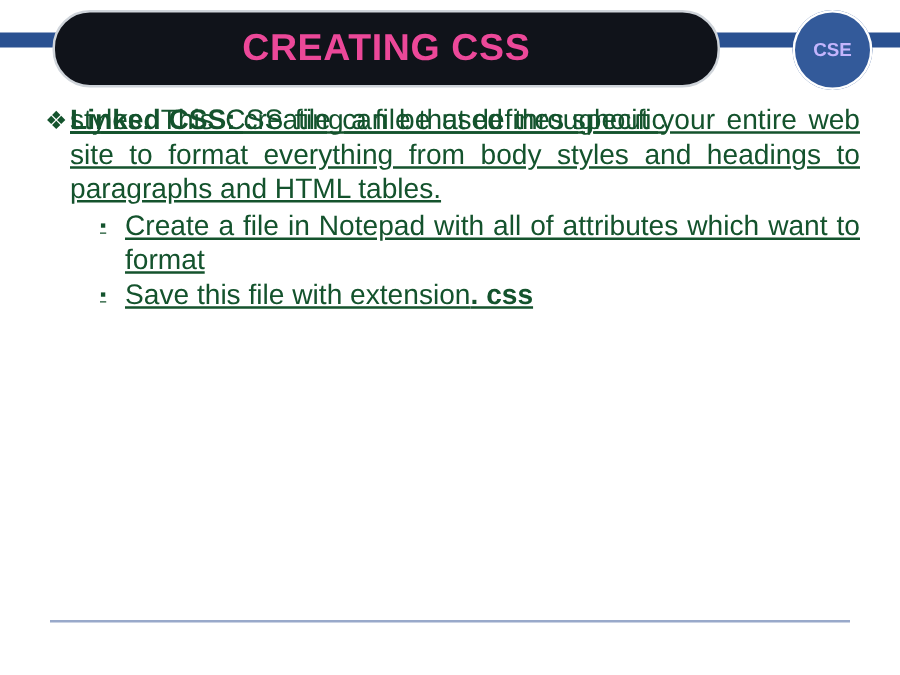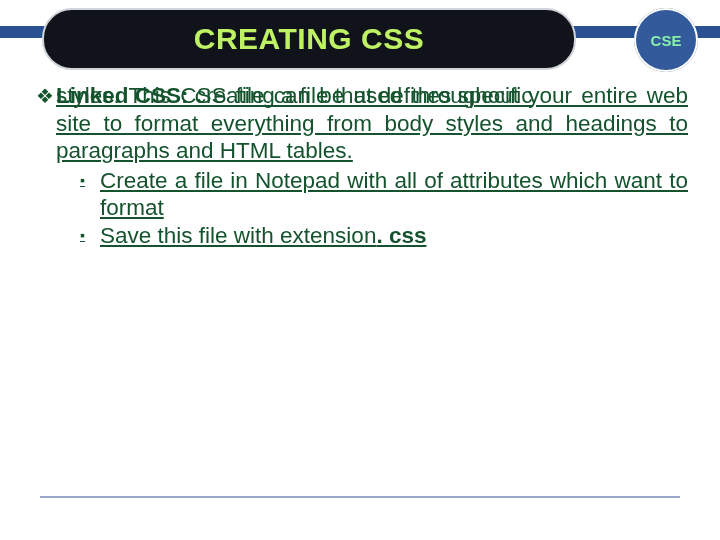--- a/index.html
+++ b/index.html
@@ -26,21 +26,21 @@
     background: #2a5191;
   }
   .badge {
     position: absolute;
     top: 8px;
     right: 22px;
     width: 64px;
     height: 64px;
     border-radius: 50%;
     background: #335a9a;
-    color: #86efac;
+    color: #c4b5fd;
     font-weight: bold;
     font-size: 15px;
     display: flex;
     align-items: center;
     justify-content: center;
     box-shadow: 0 0 0 2px #fff inset;
   }
   .title-box {
     position: absolute;
     top: 8px;
@@ -48,21 +48,21 @@
     width: 530px;
     height: 58px;
     background: #10131a;
     border: 2px solid #cfd4da;
     border-radius: 30px;
     display: flex;
     align-items: center;
     justify-content: center;
   }
   .title-box span {
-    color: #bef264;
+    color: #ec4899;
     font-size: 30px;
     font-weight: bold;
     letter-spacing: 0.5px;
   }
   .content {
     position: absolute;
     top: 82px;
     left: 36px;
     width: 652px;
     color: #14532d;

